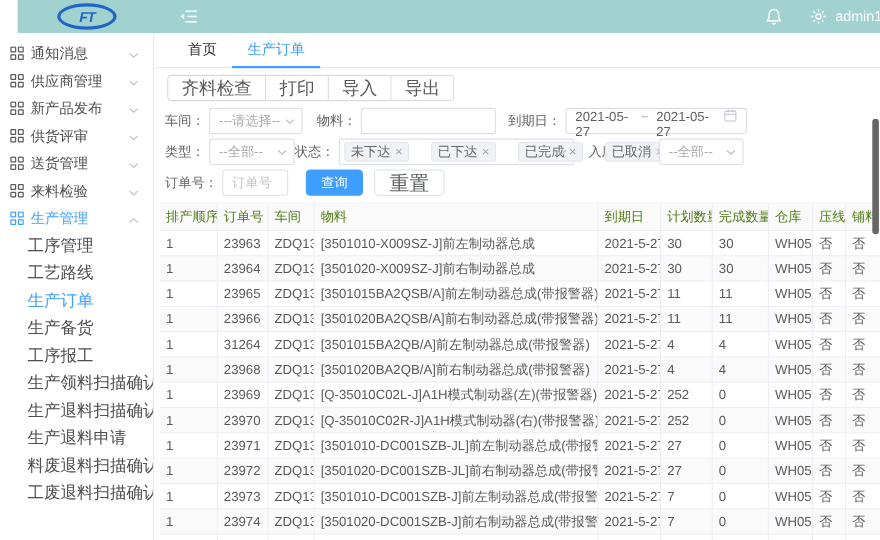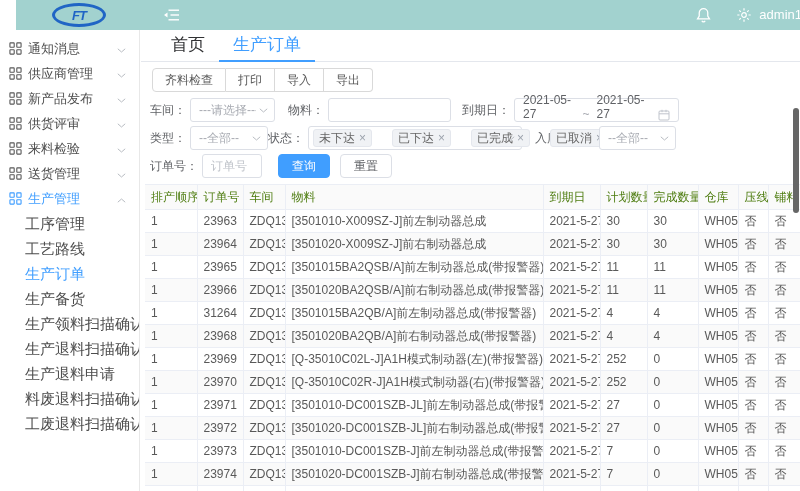--- a/index.html
+++ b/index.html
@@ -22,50 +22,50 @@
   .side-item .s-icon{display:flex;margin-right:6px;color:#5a5a5a}
   .side-item.active,.side-item.active .s-icon{color:#409eff}
   .side-item .s-label{flex:1;white-space:nowrap;overflow:hidden}
   .side-sub{height:25px;line-height:25px;padding-left:25px;font-size:15px;color:#4d4d4d;cursor:pointer;white-space:nowrap;overflow:hidden}
   .side-sub.active{color:#409eff}
 
   
   .main{position:absolute;left:141px;top:30px;right:0;bottom:0;background:#fff;display:flex;flex-direction:column;overflow:hidden}
 
   .tabbar{height:32px;border-bottom:1px solid #e4e7ed;display:flex;align-items:stretch;padding-left:16px;flex:none}
-  .tab{padding:0 14px;line-height:30px;font-size:17px;color:#303133;cursor:pointer;position:relative}
+  .tab{padding:0 14px;line-height:30px;font-size:13px;color:#303133;cursor:pointer;position:relative}
   .tab.active{color:#409eff}
   .tab.active::after{content:"";position:absolute;left:0;right:0;bottom:-1px;height:2px;background:#409eff}
 
   .toolbar{padding:6px 0 4px 11px;flex:none}
   .btn-group{display:inline-flex}
   .btn-group button{height:24px;padding:0 12px;background:#fff;border:1px solid #d9d9d9;border-left:none;
-        color:#595959;font-size:12px;font-family:inherit;cursor:pointer}
+        color:#595959;font-size:16px;font-family:inherit;cursor:pointer}
   .btn-group button:first-child{border-left:1px solid #d9d9d9;border-radius:4px 0 0 4px}
   .btn-group button:last-child{border-radius:0 4px 4px 0}
 
   .filters{padding:2px 1px 4px 9px;flex:none}
   .f-row{display:flex;align-items:center;height:24px;margin-bottom:4px}
   .f-label{color:#606266;white-space:nowrap}
   .sel,.inp,.daterange,.multibox{height:24px;border:1px solid #dcdfe6;border-radius:3px;background:#fff}
   .sel{position:relative;display:flex;align-items:center;padding:0 18px 0 8px;cursor:pointer}
   .sel .ph{color:#a8abb2;white-space:nowrap;overflow:hidden}
   .sel .arr,.multibox .arr{position:absolute;right:6px;top:9px;display:flex}
   .inp{padding:0 8px;font-size:12px;font-family:inherit;color:#606266;outline:none}
   .inp::placeholder{color:#bfc3c9}
-  .daterange{display:flex;align-items:flex-end;justify-content:center;gap:7px;padding:0 8px;color:#606266;cursor:pointer}
+  .daterange{display:flex;align-items:flex-start;justify-content:center;gap:7px;padding:0 8px;color:#606266;cursor:pointer}
   .daterange .cal{display:flex;margin-left:2px}
   .multibox{position:relative;display:flex;align-items:center;gap:20px;padding:0 18px 0 4px;cursor:pointer}
   .tag{display:inline-flex;align-items:center;height:18px;padding:0 5px;background:#f0f2f5;border:1px solid #e4e7ed;
        border-radius:3px;color:#666;white-space:nowrap}
   .tag .x{margin-left:4px;color:#9ca3ad;font-size:12px;line-height:1;cursor:pointer}
   .btn-primary{height:24px;padding:0 13px;background:#409eff;border:1px solid #409eff;border-radius:4px;color:#fff;
        font-size:12px;font-family:inherit;cursor:pointer}
   .btn-plain{height:24px;padding:0 13px;background:#fff;border:1px solid #dcdfe6;border-radius:4px;color:#606266;
-       font-size:12px;font-family:inherit;cursor:pointer}
+       font-size:18px;font-family:inherit;cursor:pointer}
 
   .table-wrap{flex:1;margin-left:4px;overflow:hidden;position:relative}
   table{border-collapse:collapse;table-layout:fixed;width:660px}
   th,td{border-bottom:1px solid #ebeef5;border-right:1px solid #ebeef5;padding:0 6px;height:22px;line-height:22px;
        font-size:12px;text-align:left;font-weight:normal;white-space:nowrap;overflow:hidden}
   th{background:#fafafa;color:#4d7c0f;height:24px;line-height:24px;border-top:1px solid #ebeef5}
   td{color:#595959}
   tbody tr:nth-child(even) td{background:#fafafa}
 
   .vscroll{position:absolute;right:1px;top:108px;width:6px;height:105px;background:#666;border-radius:3px;cursor:pointer}
@@ -171,37 +171,37 @@
       <span class="s-icon">
         <svg width="13" height="13" viewBox="0 0 14 14">
           <g fill="none" stroke="currentColor" stroke-width="1.2">
             <rect x="1" y="1" width="4.6" height="4.6" rx=".5"></rect>
             <rect x="8.4" y="1" width="4.6" height="4.6" rx=".5"></rect>
             <rect x="1" y="8.4" width="4.6" height="4.6" rx=".5"></rect>
             <rect x="8.4" y="8.4" width="4.6" height="4.6" rx=".5"></rect>
           </g>
         </svg>
       </span>
+      <span class="s-label">送货管理</span>
+      <span class="s-chev"><svg width="9" height="5" viewBox="0 0 9 5">
+          <path d="M.8.8 4.5 4 8.2.8" fill="none" stroke="#b8bcc2"></path>
+        </svg></span>
+    </div>
+    <div class="side-item">
+      <span class="s-icon">
+        <svg width="13" height="13" viewBox="0 0 14 14">
+          <g fill="none" stroke="currentColor" stroke-width="1.2">
+            <rect x="1" y="1" width="4.6" height="4.6" rx=".5"></rect>
+            <rect x="8.4" y="1" width="4.6" height="4.6" rx=".5"></rect>
+            <rect x="1" y="8.4" width="4.6" height="4.6" rx=".5"></rect>
+            <rect x="8.4" y="8.4" width="4.6" height="4.6" rx=".5"></rect>
+          </g>
+        </svg>
+      </span>
       <span class="s-label">来料检验</span>
-      <span class="s-chev"><svg width="9" height="5" viewBox="0 0 9 5">
-          <path d="M.8.8 4.5 4 8.2.8" fill="none" stroke="#b8bcc2"></path>
-        </svg></span>
-    </div>
-    <div class="side-item">
-      <span class="s-icon">
-        <svg width="13" height="13" viewBox="0 0 14 14">
-          <g fill="none" stroke="currentColor" stroke-width="1.2">
-            <rect x="1" y="1" width="4.6" height="4.6" rx=".5"></rect>
-            <rect x="8.4" y="1" width="4.6" height="4.6" rx=".5"></rect>
-            <rect x="1" y="8.4" width="4.6" height="4.6" rx=".5"></rect>
-            <rect x="8.4" y="8.4" width="4.6" height="4.6" rx=".5"></rect>
-          </g>
-        </svg>
-      </span>
-      <span class="s-label">送货管理</span>
       <span class="s-chev"><svg width="9" height="5" viewBox="0 0 9 5">
           <path d="M.8.8 4.5 4 8.2.8" fill="none" stroke="#b8bcc2"></path>
         </svg></span>
     </div>
     <div class="side-item active">
       <span class="s-icon">
         <svg width="13" height="13" viewBox="0 0 14 14">
           <g fill="none" stroke="currentColor" stroke-width="1.2">
             <rect x="1" y="1" width="4.6" height="4.6" rx=".5"></rect>
             <rect x="8.4" y="1" width="4.6" height="4.6" rx=".5"></rect>
@@ -212,20 +212,21 @@
       </span>
       <span class="s-label">生产管理</span>
       <span class="s-chev"><svg width="9" height="5" viewBox="0 0 9 5">
           <path d="M.8 4.2 4.5 1 8.2 4.2" fill="none" stroke="#b8bcc2"></path>
         </svg></span>
     </div>
     <div class="side-sub"><span>工序管理</span></div>
     <div class="side-sub"><span>工艺路线</span></div>
     <div class="side-sub active"><span>生产订单</span></div>
     <div class="side-sub"><span>生产备货</span></div>
+    <div class="side-sub"><span>工序报工</span></div>
     <div class="side-sub"><span>生产领料扫描确认</span></div>
     <div class="side-sub"><span>生产退料扫描确认</span></div>
     <div class="side-sub"><span>生产退料申请</span></div>
     <div class="side-sub"><span>料废退料扫描确认</span></div>
     <div class="side-sub"><span>工废退料扫描确认</span></div>
   </nav>
 
 <div class="main">
 
   <div class="tabbar">

